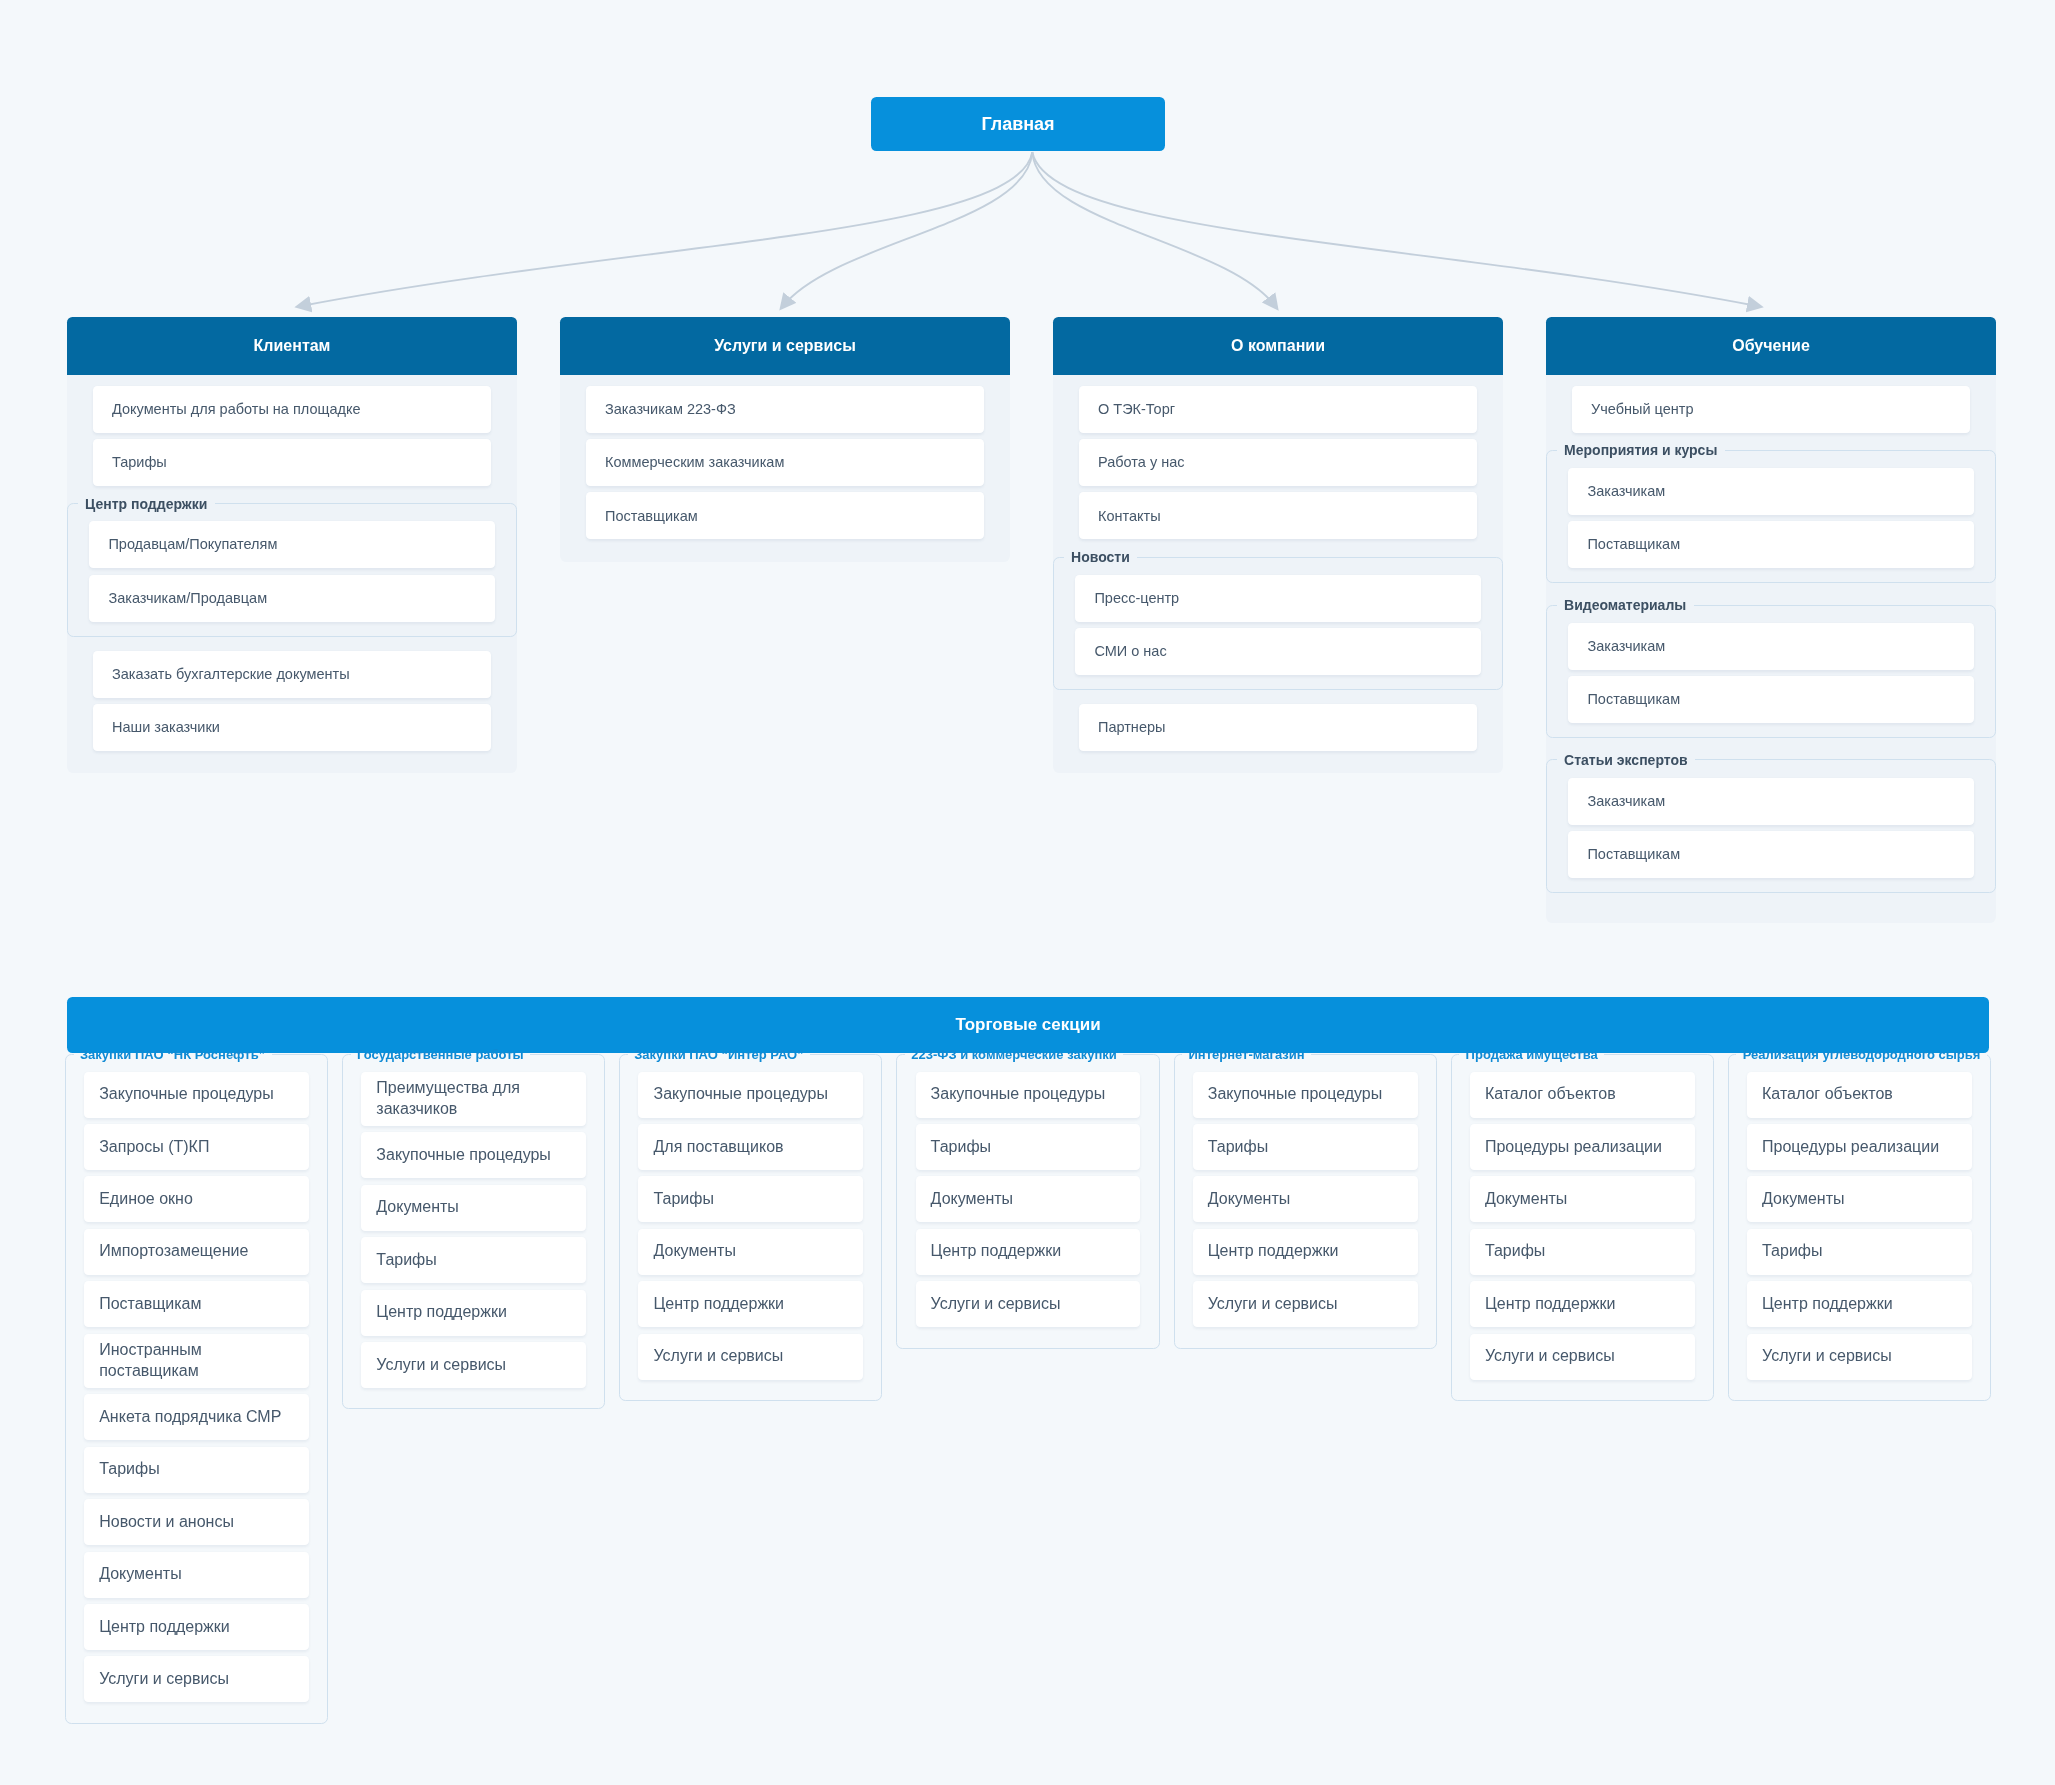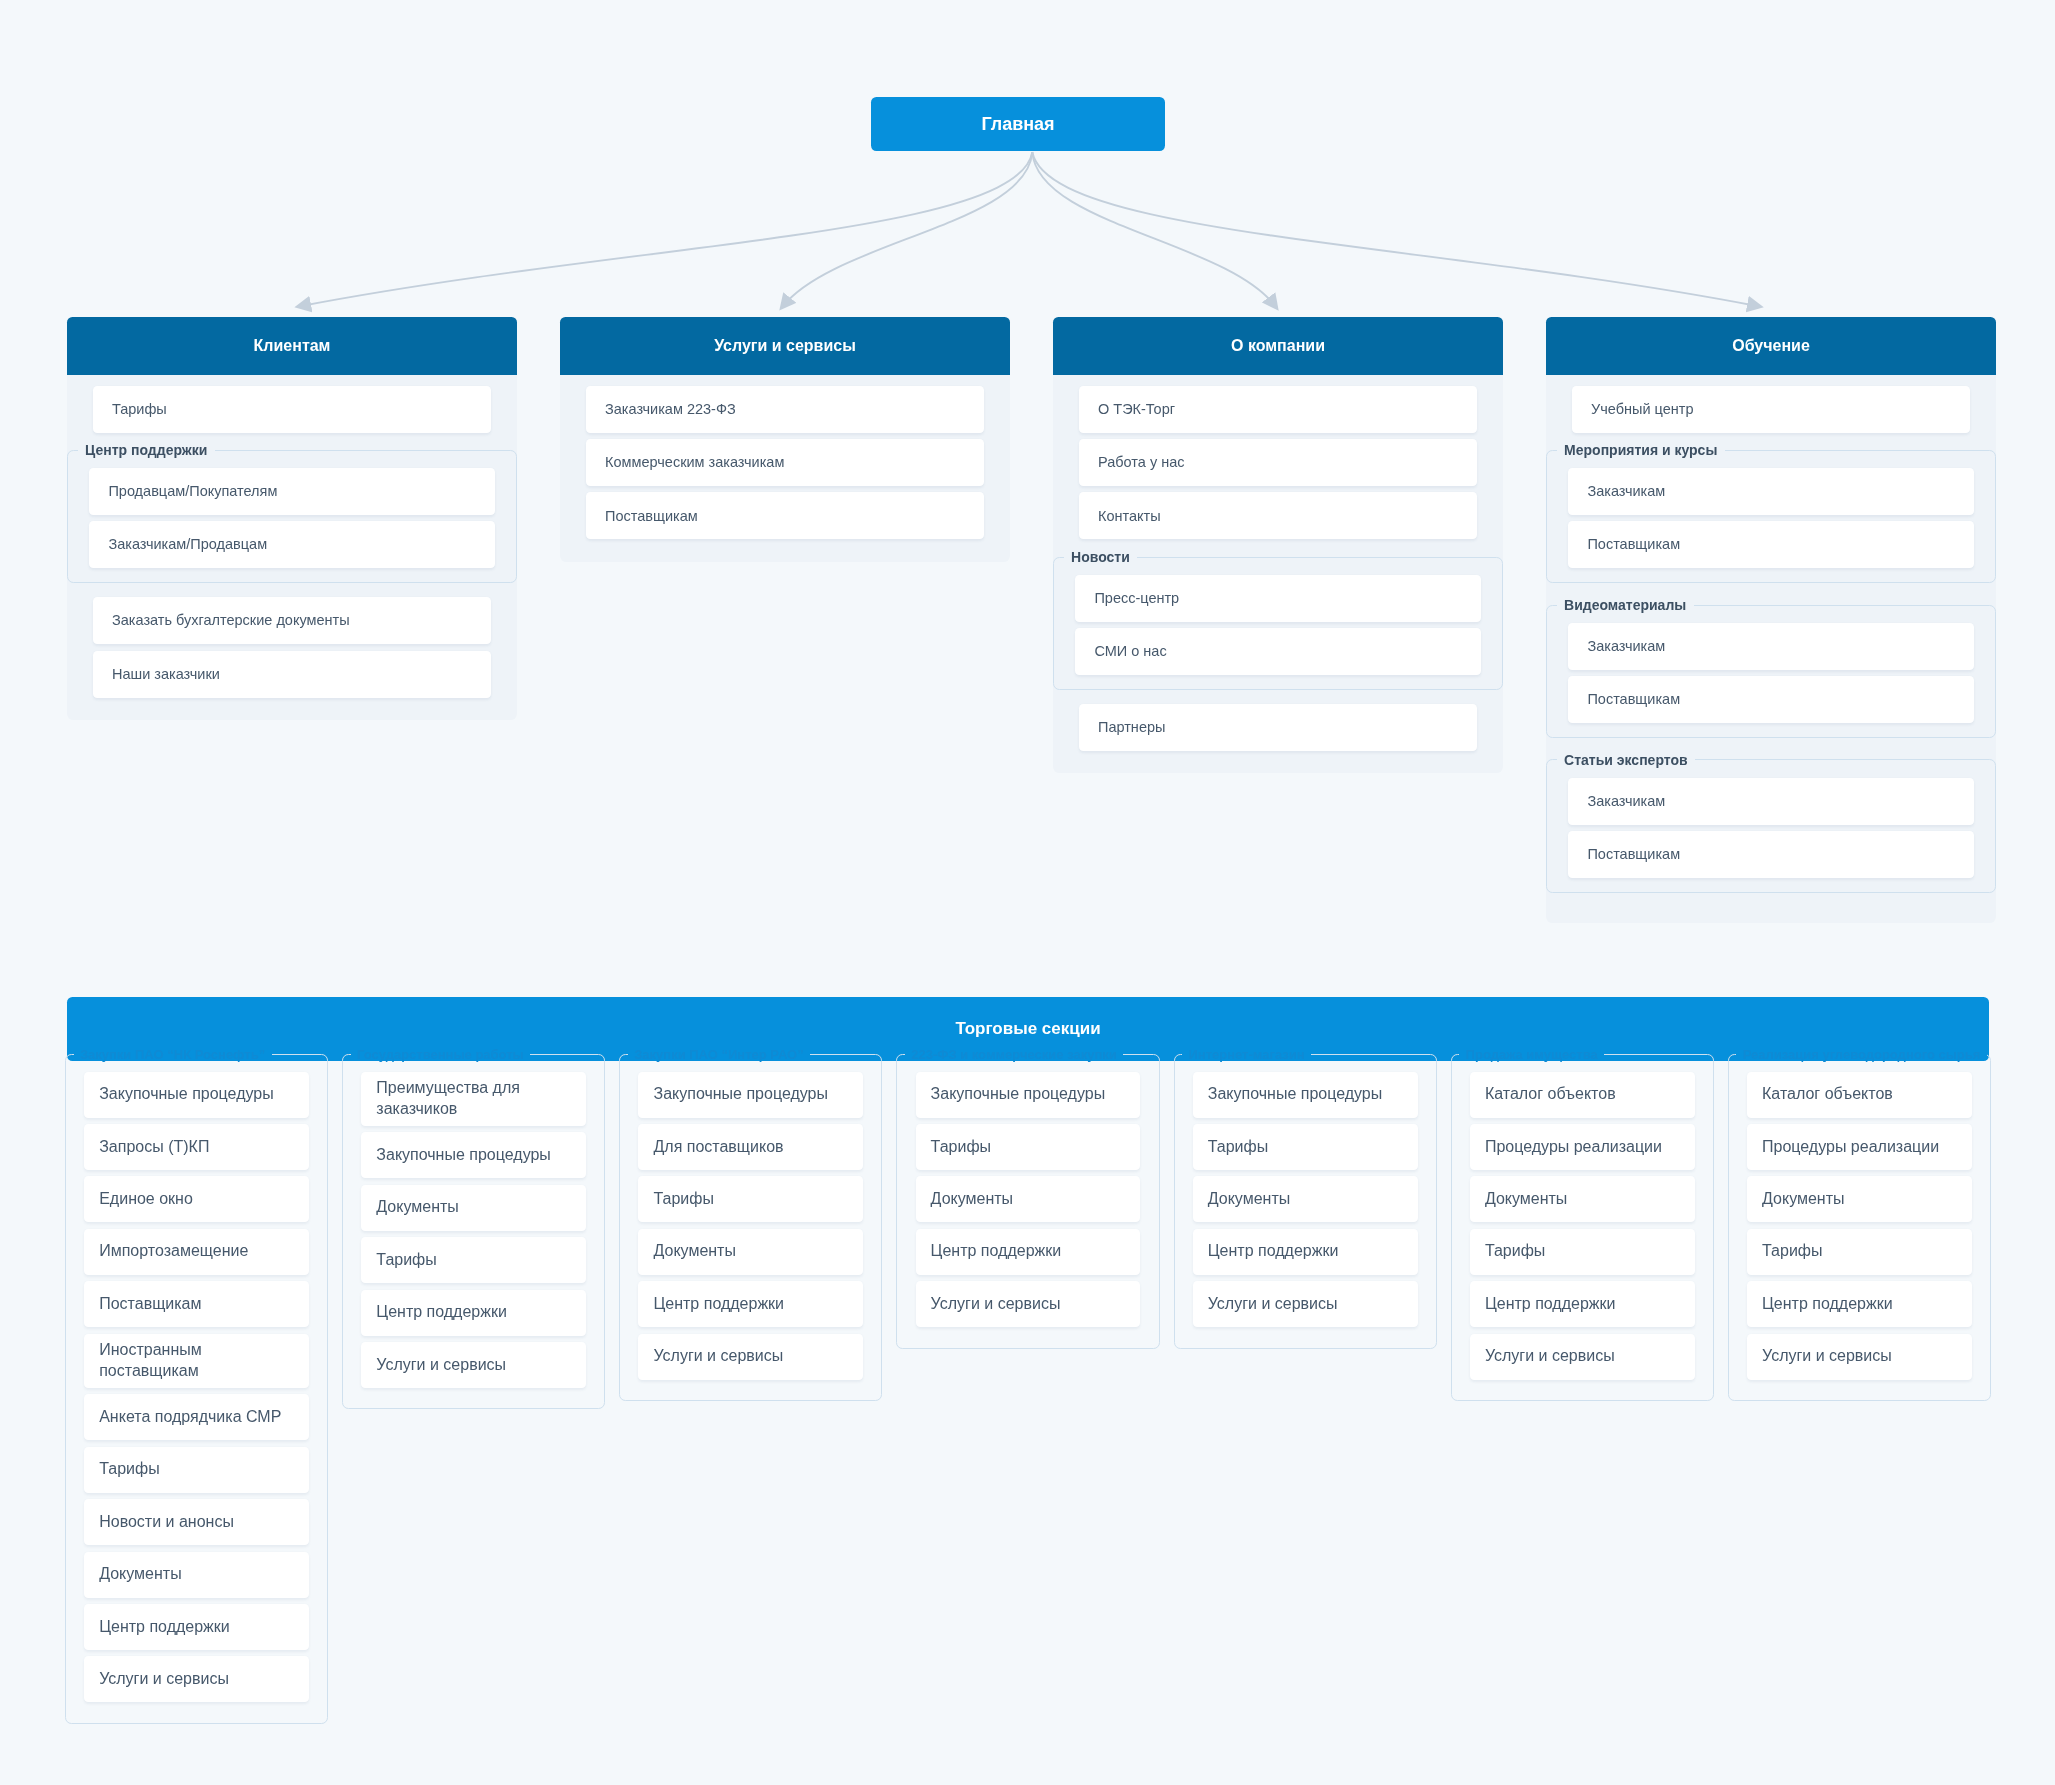--- a/index.html
+++ b/index.html
@@ -113,21 +113,21 @@
     color: #3c4f62;
   }
   .group .items { padding: 3.2px 11.8px 2.1px 11.8px; }
 
   
   .trade-banner {
     position: absolute;
     left: 67px;
     top: 997px;
     width: 1922px;
-    height: 64px;
+    height: 56px;
     background: #0690DC;
     border-radius: 5.4px;
     display: flex;
     align-items: center;
     justify-content: center;
     z-index: 2;
   }
   .trade-banner span {
     color: #ffffff;
     font-size: 17px;
@@ -190,20 +190,23 @@
     <span>Главная</span>
   </div>
 
   <div class="columns">
       <div class="column">
         <div class="column-header">
           <span>Клиентам</span>
         </div>
         <div class="items">
           <div class="card">
+            <span>Документы для работы на площадке</span>
+          </div>
+          <div class="card">
             <span>Тарифы</span>
           </div>
         </div>
         <fieldset class="group">
           <legend>Центр поддержки</legend>
           <div class="items">
             <div class="card">
               <span>Продавцам/Покупателям</span>
             </div>
             <div class="card">

